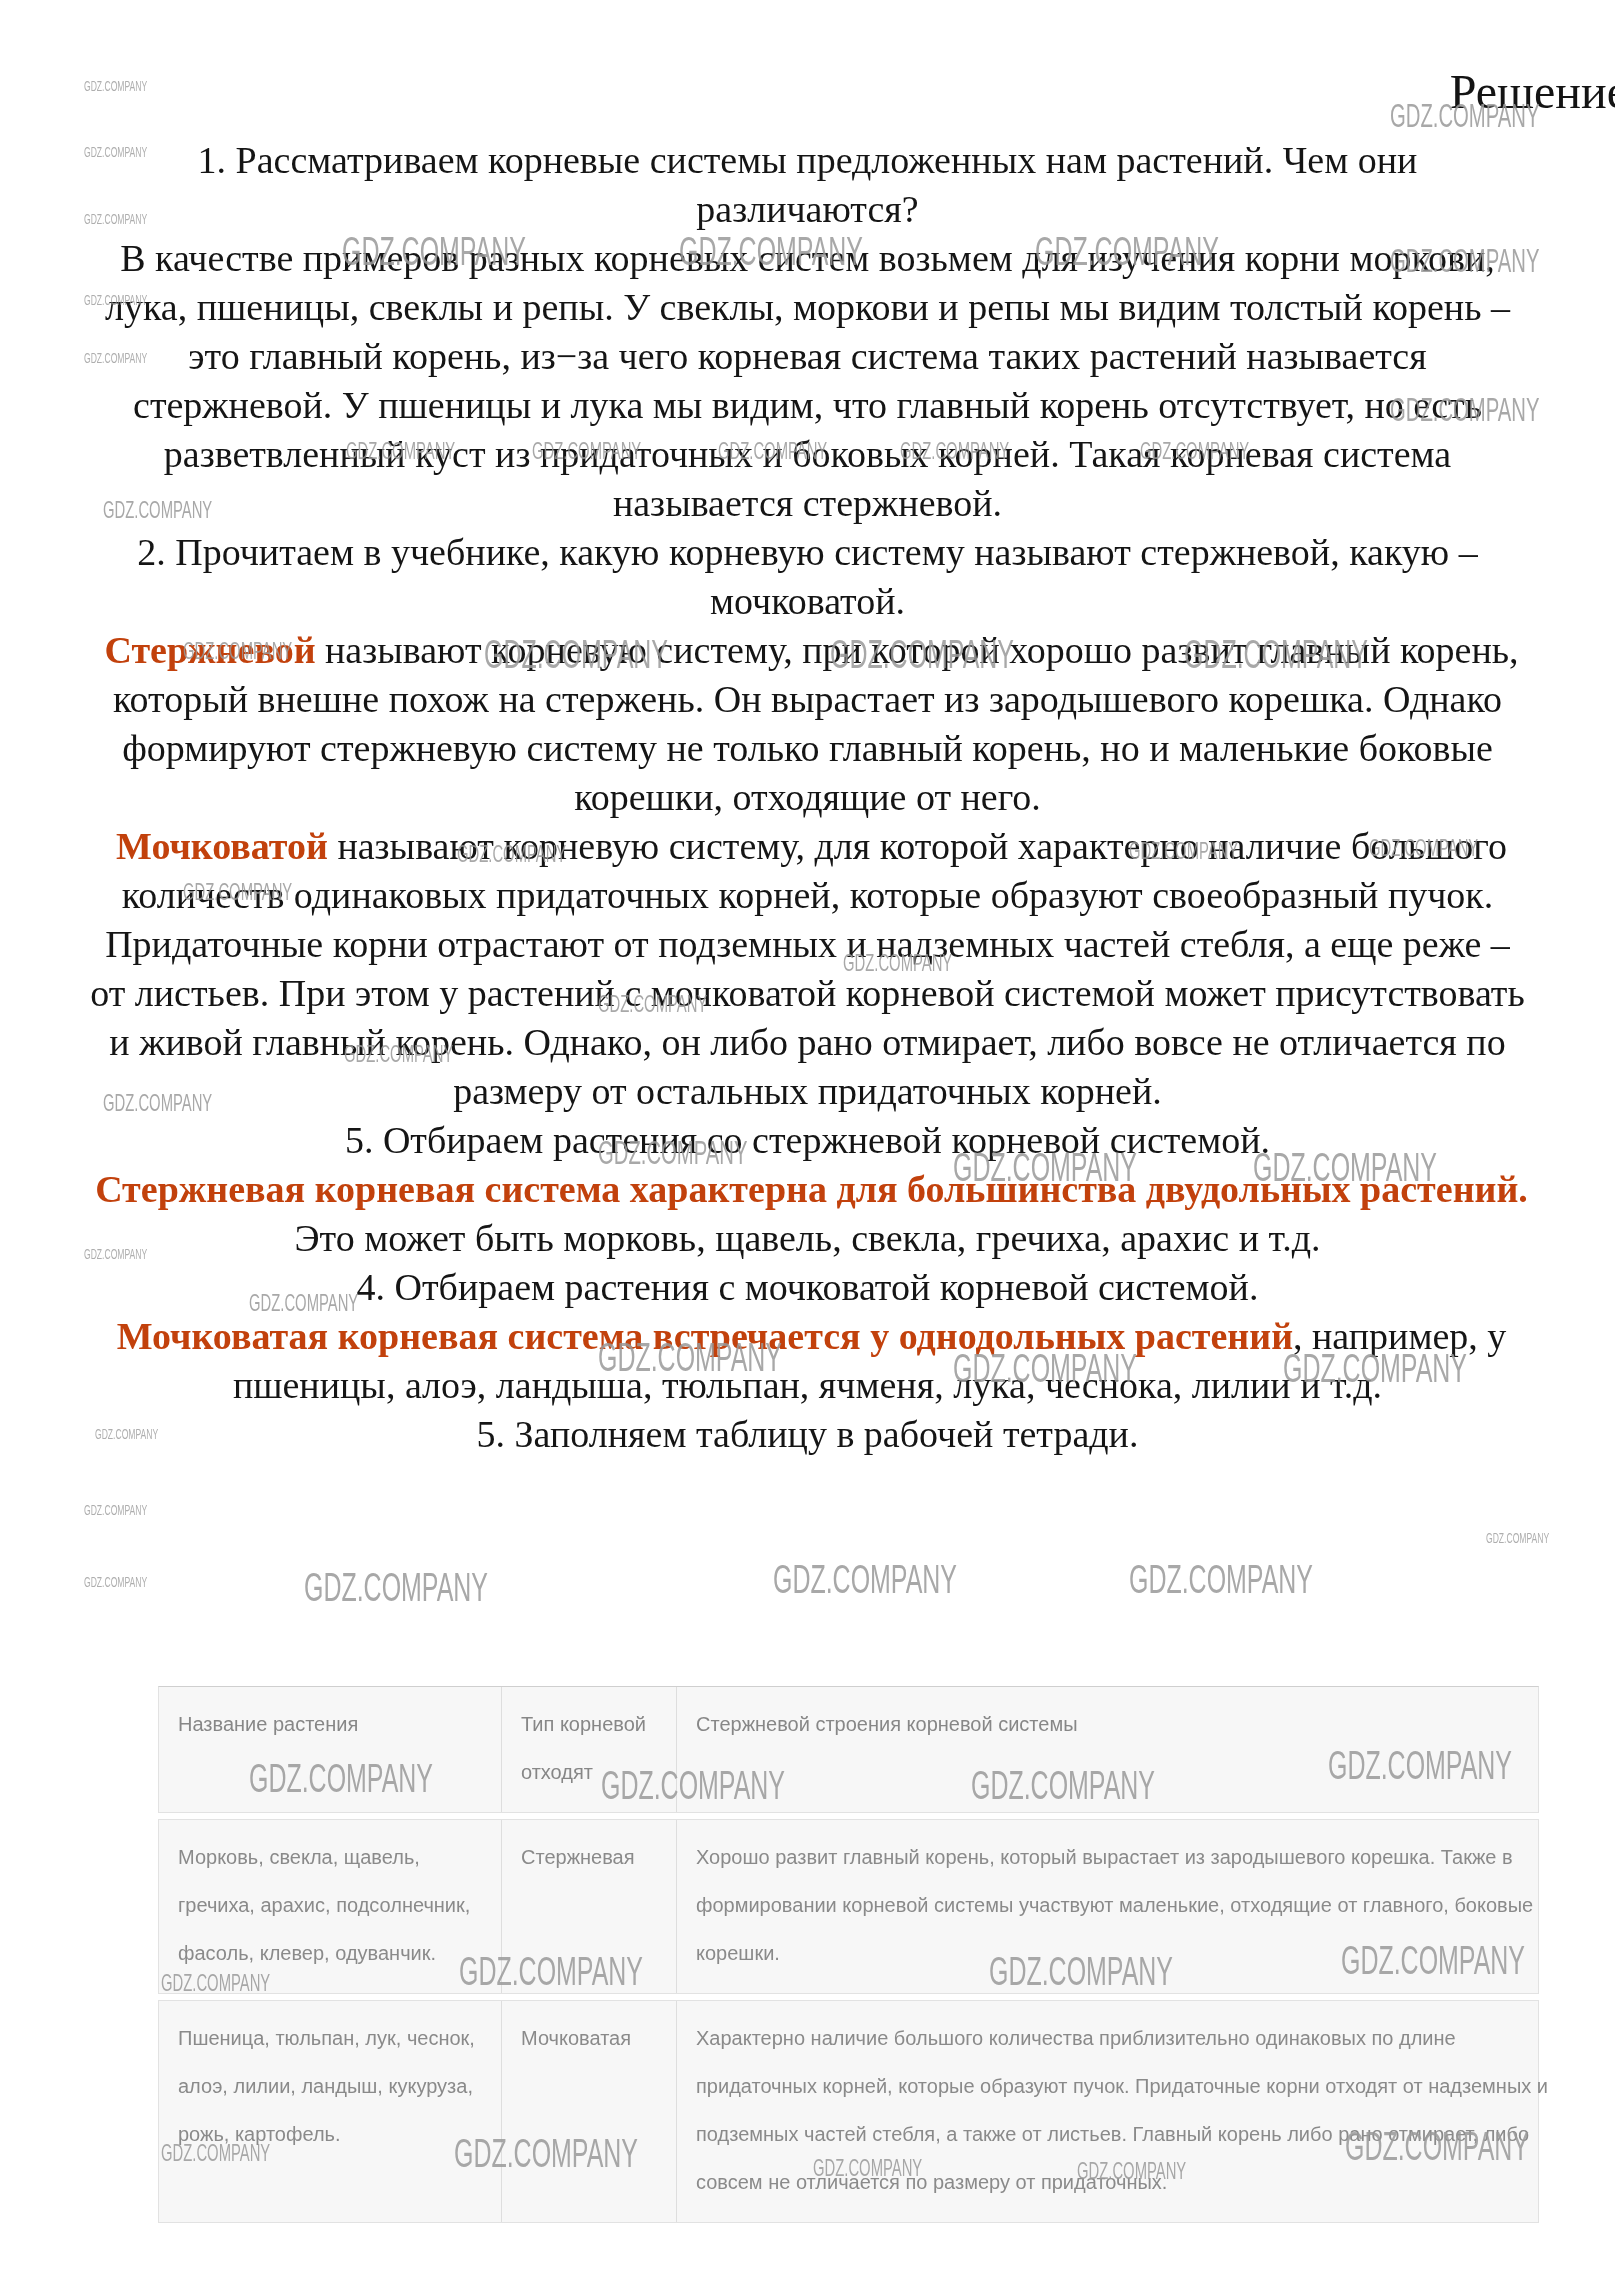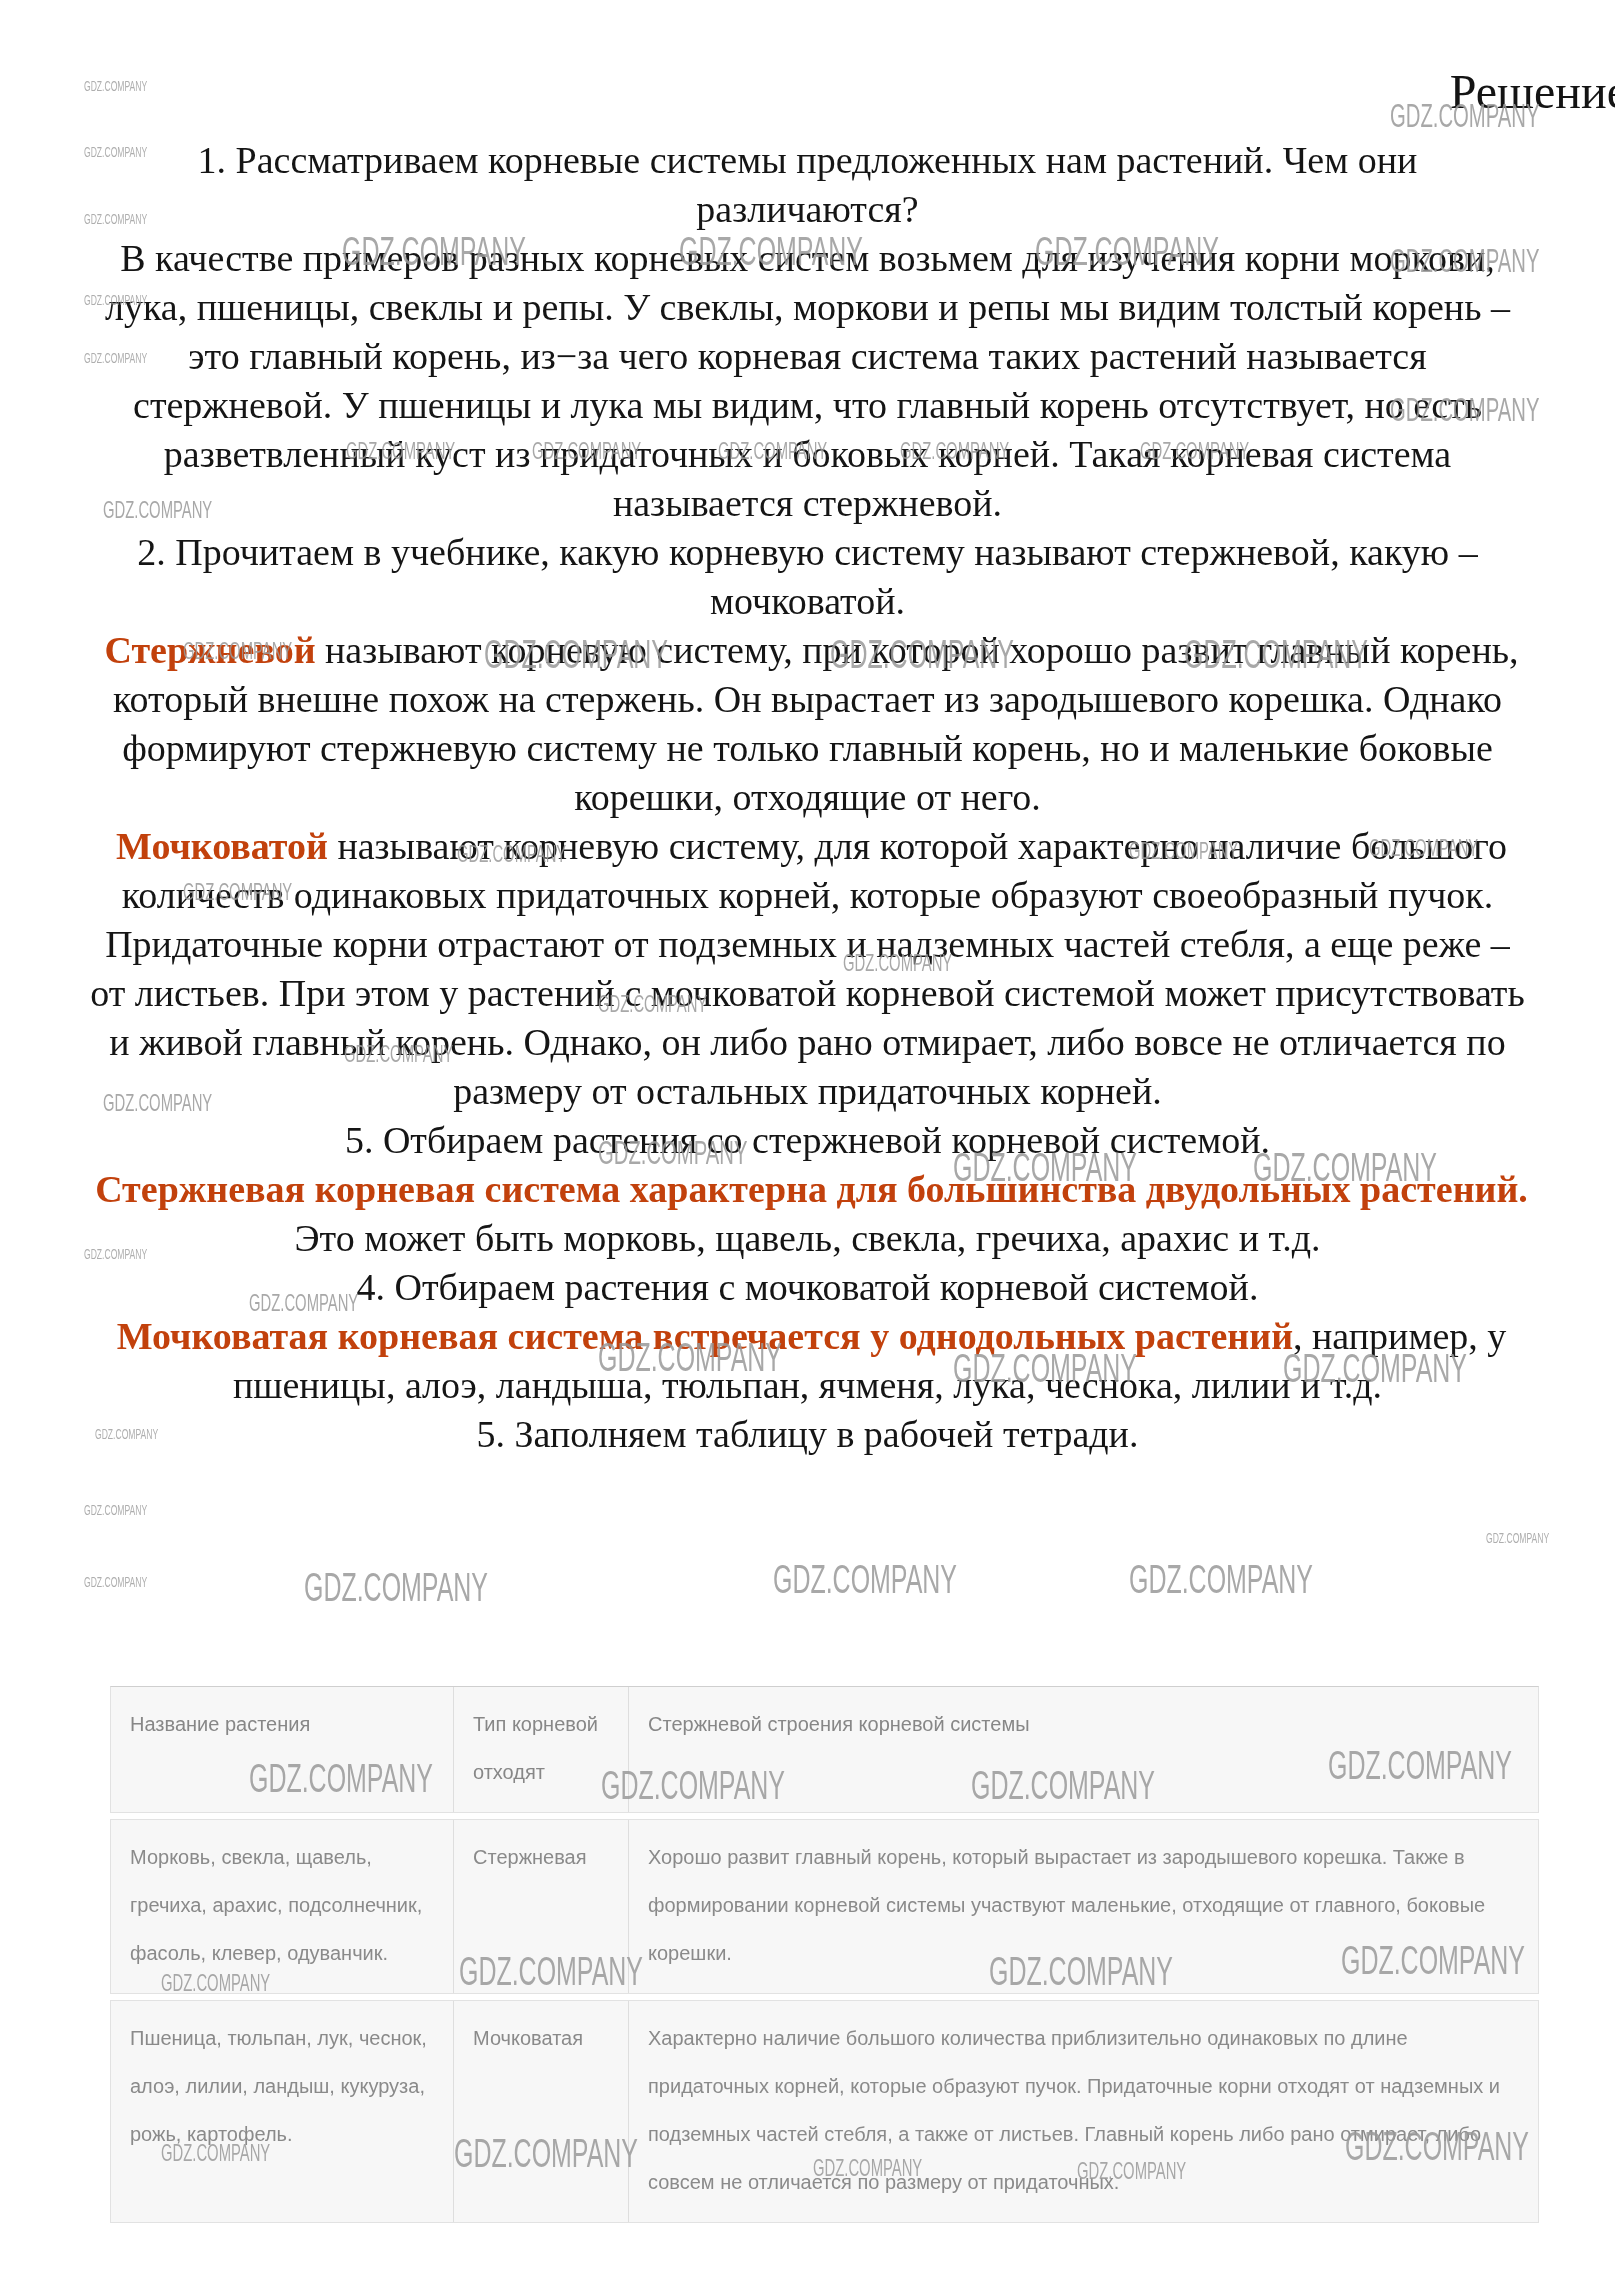--- a/index.html
+++ b/index.html
@@ -62,20 +62,21 @@
     line-height:48px;
     color:#8a8a8a;
     z-index:2;
   }
   .t-row{
     display:grid;
     grid-template-columns:342px 175px 912px;
     background:#f7f7f7;
     border:0.7px solid #e2e2e2;
     margin-bottom:5.9px;
+    margin-left:48px;
   }
   .t-row.t-header{border-top:1.5px solid #cfcfcf;color:#878787;}
   .t-cell{
     padding:13px 16px 16px 19px;
     box-sizing:border-box;
   }
   .t-cell + .t-cell{border-left:0.7px solid #dedede;}
 </style>
 </head>
 <body>

